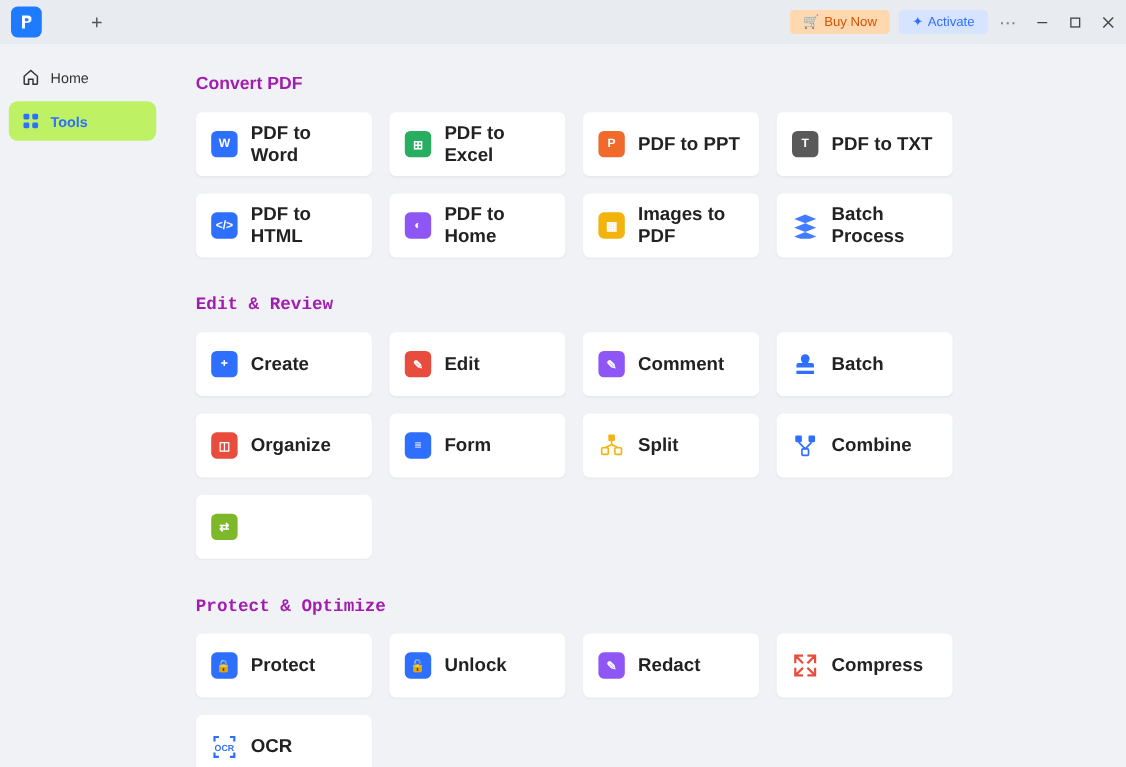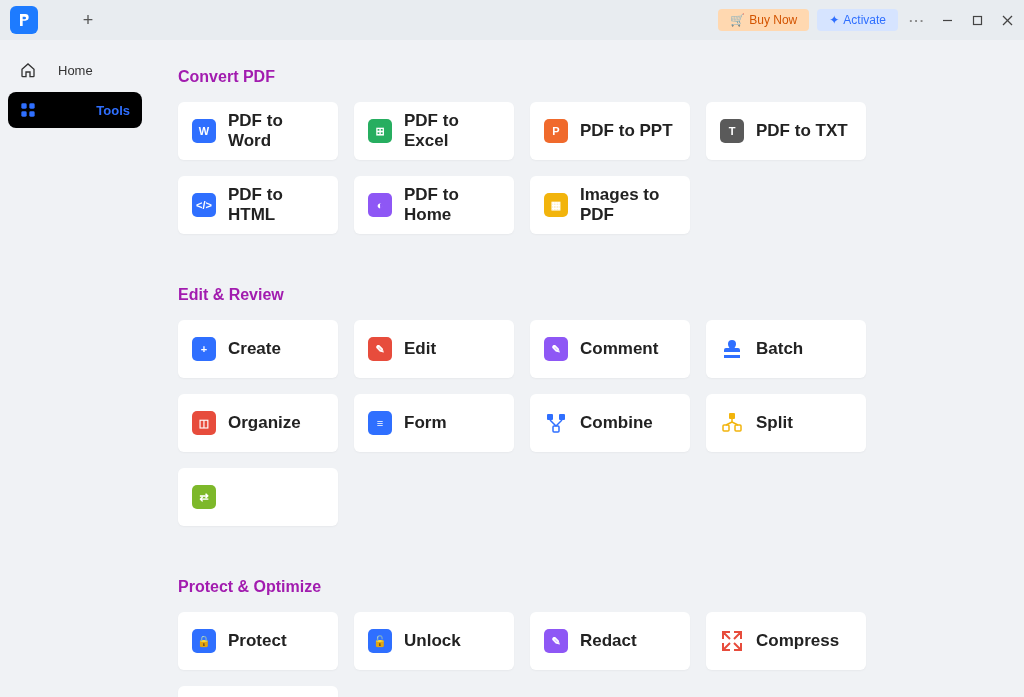--- a/index.html
+++ b/index.html
@@ -9,27 +9,27 @@
 .app-logo { width: 28px; height: 28px; background: #1d7bff; border-radius: 6px; margin-left: 4px; display: flex; align-items: center; justify-content: center; color: #fff; font-weight: bold; font-size: 16px; }
 .add-tab { margin-left: 40px; color: #555; font-size: 18px; cursor: pointer; width: 20px; text-align: center; }
 .titlebar-right { margin-left: auto; display: flex; align-items: center; gap: 8px; }
 .btn-buy { background: #ffd8b0; color: #d35400; border: none; padding: 4px 12px; border-radius: 4px; font-size: 12px; cursor: pointer; display: flex; align-items: center; gap: 4px; }
 .btn-activate { background: #d6e4ff; color: #2f6fff; border: none; padding: 4px 12px; border-radius: 4px; font-size: 12px; cursor: pointer; display: flex; align-items: center; gap: 4px; }
 .win-btn { width: 22px; height: 22px; display: flex; align-items: center; justify-content: center; color: #444; cursor: pointer; font-size: 13px; }
 .more-dots { color: #888; font-weight: bold; letter-spacing: 1px; }
 
 .layout { display: flex; height: calc(697px - 40px); }
 .sidebar { width: 150px; padding: 12px 8px; }
-.side-item { display: flex; align-items: center; gap: 22px; padding: 10px 12px; border-radius: 8px; font-size: 13px; color: #333; cursor: pointer; margin-bottom: 4px; }
-.side-item.active { background: #000000; color: #2f6fff; font-weight: 600; justify-content: space-between; }
+.side-item { display: flex; align-items: center; gap: 10px; padding: 10px 12px; border-radius: 8px; font-size: 13px; color: #333; cursor: pointer; margin-bottom: 4px; }
+.side-item.active { background: #bef264; color: #2f6fff; font-weight: 600; }
 .side-icon { width: 16px; height: 16px; display: inline-flex; }
 
 .main { flex: 1; padding: 20px 28px 30px 28px; overflow-y: auto; }
 .section-title { font-size: 16px; font-weight: 700; color: #a21caf; margin-bottom: 16px; margin-top: 8px; }
-.section-title:not(:first-child){ margin-top: 52px; }
+.section-title:not(:first-child){ margin-top: 34px; font-family: Liberation Mono, monospace; }
 .grid { display: grid; grid-template-columns: repeat(4, 160px); gap: 16px 16px; }
 .tool-card { background: #fff; border-radius: 6px; height: 58px; display: flex; align-items: center; padding: 0 14px; gap: 12px; cursor: pointer; box-shadow: 0 1px 2px rgba(0,0,0,0.04); }
 .tool-card .label { font-size: 17px; color: #222; font-weight: 600; }
 .ico { width: 24px; height: 24px; flex-shrink: 0; display: inline-flex; }
 
 
 .sq { width: 24px; height: 24px; border-radius: 5px; display:flex; align-items:center; justify-content:center; color:#fff; font-size:11px; font-weight:bold; position:relative; }
 .sq.shadow::before { content:''; position:absolute; inset:0; border-radius:5px; transform: translate(-3px,-3px); opacity: .35; z-index:-1; background: inherit; }
 
 </style>
@@ -135,20 +135,28 @@
             <span class="sq shadow" style="background:#8e57f5">◐</span>
           </span>
         <span class="label">PDF to Home</span>
       </div>
       <div class="tool-card">
         <span class="ico">
             <span class="sq shadow" style="background:#f2b40c">▦</span>
           </span>
         <span class="label">Images to PDF</span>
       </div>
+      <div class="tool-card">
+        <span class="ico">
+          <svg viewBox="0 0 24 24" width="24" height="24">
+              <path fill="#2f6fff" d="M12 2l10 4-10 4L2 6l10-4zm0 8l10 4-10 4-10-4 10-4zm0 8l10 4-10 4-10-4 10-4z" opacity=".9"></path>
+            </svg>
+        </span>
+        <span class="label">Batch Process</span>
+      </div>
     </div>
 
     <div class="section-title">Edit &amp; Review</div>
     <div class="grid">
       <div class="tool-card">
         <span class="ico">
             <span class="sq" style="background:#2f6fff">+</span>
           </span>
         <span class="label">Create</span>
       </div>
@@ -176,48 +184,48 @@
         <span class="ico">
             <span class="sq" style="background:#e74c3c">◫</span>
           </span>
         <span class="label">Organize</span>
       </div>
       <div class="tool-card">
         <span class="ico">
             <span class="sq" style="background:#2f6fff">≡</span>
           </span>
         <span class="label">Form</span>
-      </div>
-      <div class="tool-card">
-        <span class="ico">
-          <svg viewBox="0 0 24 24" width="24" height="24">
-              <rect x="3" y="3" width="6" height="6" rx="1" fill="#2f6fff"></rect>
-              <rect x="15" y="3" width="6" height="6" rx="1" fill="#2f6fff"></rect>
-              <rect x="9" y="15" width="6" height="6" rx="1" fill="none" stroke="#2f6fff" stroke-width="1.5"></rect>
-              <line x1="6" y1="9" x2="12" y2="15" stroke="#2f6fff" stroke-width="1.5"></line>
-              <line x1="18" y1="9" x2="12" y2="15" stroke="#2f6fff" stroke-width="1.5"></line>
-            </svg>
-        </span>
-        <span class="label">Combine</span>
       </div>
       <div class="tool-card">
         <span class="ico">
           <svg viewBox="0 0 24 24" width="24" height="24">
               <rect x="9" y="2" width="6" height="6" rx="1" fill="#f2b40c"></rect>
               <rect x="3" y="14" width="6" height="6" rx="1" fill="none" stroke="#f2b40c" stroke-width="1.5"></rect>
               <rect x="15" y="14" width="6" height="6" rx="1" fill="none" stroke="#f2b40c" stroke-width="1.5"></rect>
               <line x1="12" y1="8" x2="12" y2="11" stroke="#f2b40c" stroke-width="1.5"></line>
               <line x1="6" y1="14" x2="12" y2="11" stroke="#f2b40c" stroke-width="1.5"></line>
               <line x1="18" y1="14" x2="12" y2="11" stroke="#f2b40c" stroke-width="1.5"></line>
             </svg>
         </span>
         <span class="label">Split</span>
       </div>
       <div class="tool-card">
         <span class="ico">
+          <svg viewBox="0 0 24 24" width="24" height="24">
+              <rect x="3" y="3" width="6" height="6" rx="1" fill="#2f6fff"></rect>
+              <rect x="15" y="3" width="6" height="6" rx="1" fill="#2f6fff"></rect>
+              <rect x="9" y="15" width="6" height="6" rx="1" fill="none" stroke="#2f6fff" stroke-width="1.5"></rect>
+              <line x1="6" y1="9" x2="12" y2="15" stroke="#2f6fff" stroke-width="1.5"></line>
+              <line x1="18" y1="9" x2="12" y2="15" stroke="#2f6fff" stroke-width="1.5"></line>
+            </svg>
+        </span>
+        <span class="label">Combine</span>
+      </div>
+      <div class="tool-card">
+        <span class="ico">
             <span class="sq" style="background:#7db82a">⇄</span>
           </span>
       </div>
     </div>
 
     <div class="section-title">Protect &amp; Optimize</div>
     <div class="grid">
       <div class="tool-card">
         <span class="ico">
             <span class="sq" style="background:#2f6fff">🔒</span>

